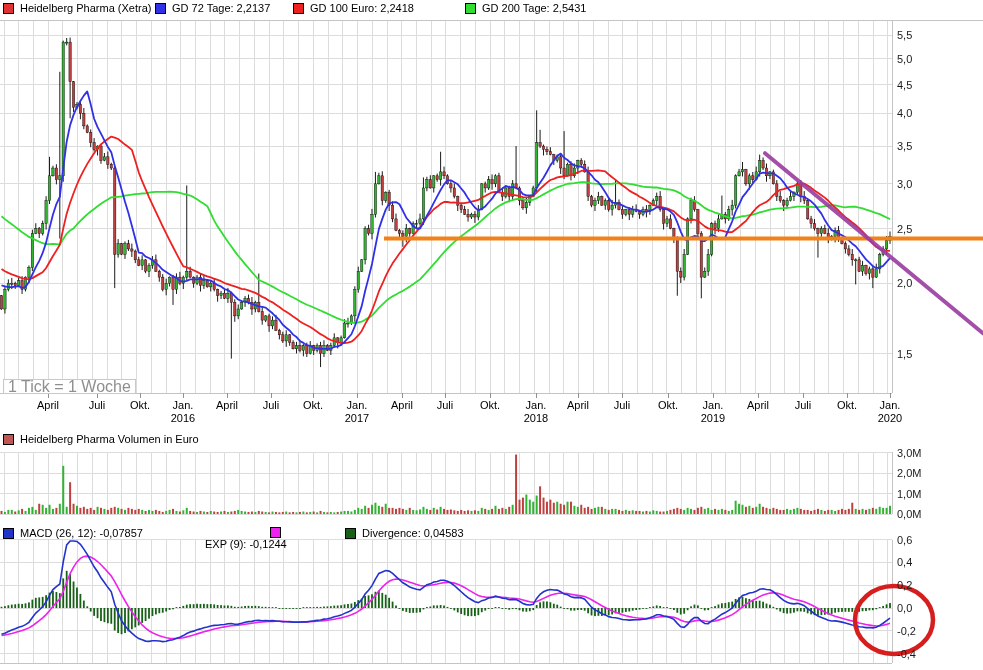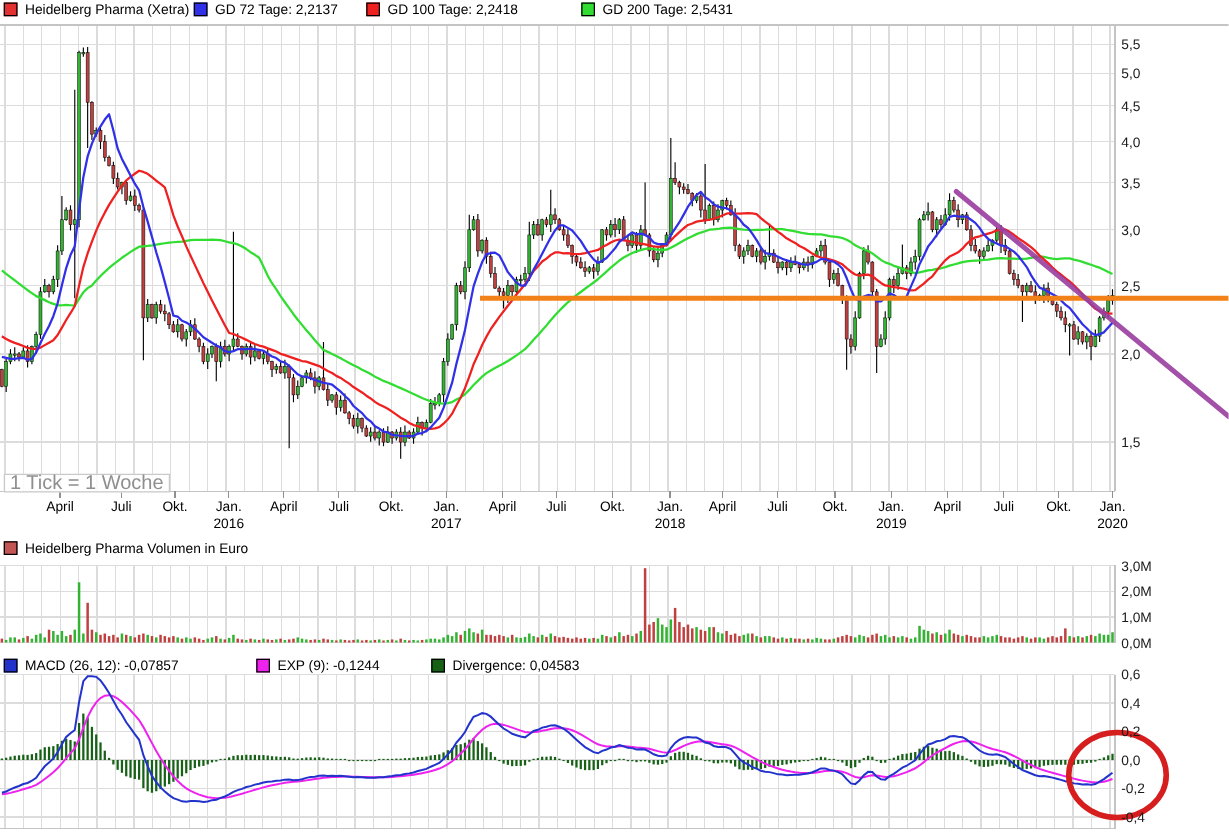--- a/index.html
+++ b/index.html
@@ -1,20 +1,20 @@
 <!DOCTYPE html>
 <html><head>
 <meta charset="utf-8">
 <style>
   html,body{margin:0;padding:0;background:#fff;}
   body{font-family:"Liberation Sans",sans-serif;}
   .stage{position:relative;width:983px;height:670px;overflow:hidden;background:#fff;}
   #chart-svg{position:absolute;left:0;top:0;}
   .legend{position:absolute;height:16px;font-size:11px;color:#000;white-space:nowrap;}
-  .legend .item{position:absolute;top:0;display:flex;align-items:flex-start;}
+  .legend .item{position:absolute;top:0;display:flex;align-items:flex-end;}
   .sq{display:inline-block;width:9px;height:9px;border:1px solid #000;margin-right:6px;flex:none;}
   .axlbl{font:11px "Liberation Sans",sans-serif;fill:#1a1a1a;}
   .molbl{font:11px "Liberation Sans",sans-serif;fill:#000;}
   .tickbox{position:absolute;left:3px;top:379px;font-size:16px;color:#8f8f8f;border:1px solid #c9c9c9;background:rgba(255,255,255,.85);padding:0 4px;line-height:13px;}
 </style>
 </head>
 <body>
 
 <div class="stage">
   <svg id="chart-svg" width="983" height="670">
@@ -1344,21 +1344,21 @@
     <span class="item" style="left:3px;">
       <span class="sq" style="background: rgb(227, 48, 48);"></span>
       <span>Heidelberg Pharma (Xetra)</span>
     </span>
     <span class="item" style="left:155px;">
       <span class="sq" style="background: rgb(48, 48, 232);"></span>
       <span>GD 72 Tage: 2,2137</span>
     </span>
     <span class="item" style="left:293px;">
       <span class="sq" style="background: rgb(239, 32, 32);"></span>
-      <span>GD 100 Tage: 2,2418</span>
+      <span>GD 100 Euro: 2,2418</span>
     </span>
     <span class="item" style="left:423px;padding-left:42px;">
       <span class="sq" style="background: rgb(48, 221, 48);"></span>
       <span>GD 200 Tage: 2,5431</span>
     </span>
   </div>
 
   <div class="tickbox">1 Tick = 1 Woche</div>
 
   <div class="legend" style="left:0;top:433px;width:891px;">
@@ -1366,21 +1366,21 @@
       <span class="sq" style="background: rgb(196, 85, 85);"></span>
       <span>Heidelberg Pharma Volumen in Euro</span>
     </span>
   </div>
 
   <div class="legend" style="left:0;top:527px;width:780px;">
     <span class="item" style="left:3px;">
       <span class="sq" style="background: rgb(34, 51, 204);"></span>
       <span>MACD (26, 12): -0,07857</span>
     </span>
-    <span class="item" style="left:205px;">
+    <span class="item" style="left:205px;flex-direction:column;">
       <span class="sq" style="background: rgb(238, 34, 238);"></span>
       <span>EXP (9): -0,1244</span>
     </span>
     <span class="item" style="left:345px;">
       <span class="sq" style="background: rgb(23, 97, 23);"></span>
       <span>Divergence: 0,04583</span>
     </span>
   </div>
 </div>
 

